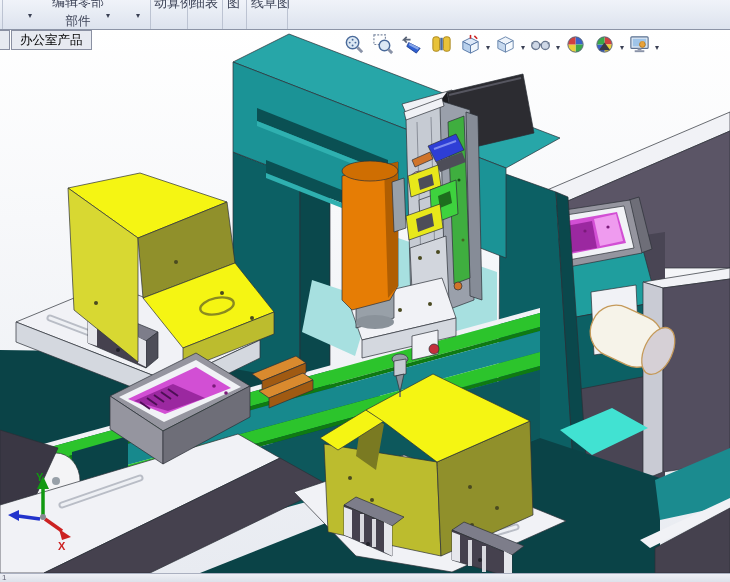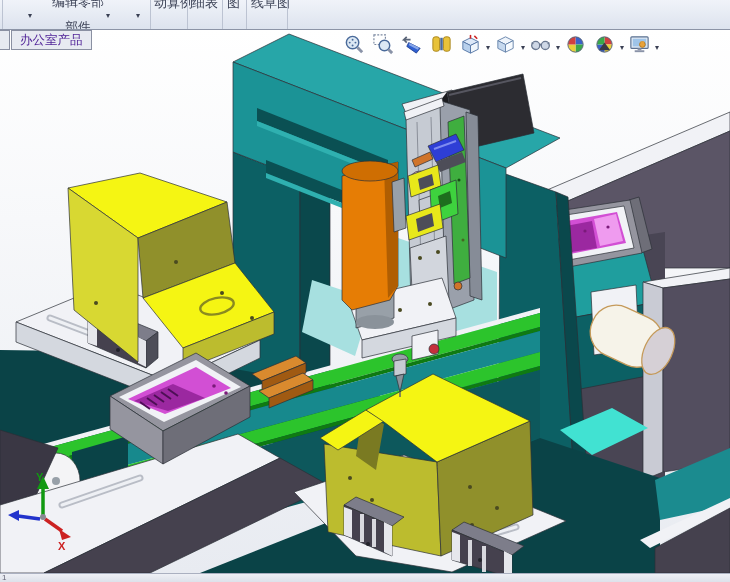--- a/index.html
+++ b/index.html
@@ -6,26 +6,26 @@
   .app{position:relative;width:730px;height:582px;overflow:hidden;
        font-family:"Liberation Sans","DejaVu Sans",sans-serif;background:#fff;}
   svg text{font-family:"Liberation Sans","DejaVu Sans",sans-serif;}
   
   .toolbar{position:absolute;left:0;top:0;width:730px;height:29px;overflow:hidden;
            background:linear-gradient(#f0f3f9,#dde3ee);border-bottom:1px solid #8c94a6;z-index:30;}
   .tb-sep{position:absolute;top:0;width:1px;height:29px;background:#bcc3d2;}
   .tb-caret{position:absolute;top:12px;font-size:8px;color:#3a4054;line-height:1;cursor:default;}
   .tb-btn{position:absolute;top:0;height:36px;text-align:center;color:#3f4559;}
   .tb-btn .clip-top{display:block;margin-top:-7px;font-size:13px;white-space:nowrap;}
-  .tb-btn .line2{display:block;margin-top:8px;font-size:12.5px;white-space:nowrap;}
+  .tb-btn .line2{display:block;margin-top:2px;font-size:12.5px;white-space:nowrap;}
   .tb-label{position:absolute;top:-6px;font-size:13px;color:#3f4559;white-space:nowrap;}
   
   .tab-stub{position:absolute;left:-4px;top:30px;width:12px;height:18px;border:1px solid #8a90a2;background:#e7eaf1;z-index:30;}
   .cm-tab{position:absolute;left:11px;top:30px;height:16px;padding:1px 8px 1px 8px;border:1px solid #8a90a2;
-          background:#e7eaf1;font-size:12.5px;color:#4c1d95;z-index:30;white-space:nowrap;}
+          background:#e7eaf1;font-size:12.5px;color:#000000;z-index:30;white-space:nowrap;}
   
   .hud{position:absolute;left:340px;top:33px;display:flex;align-items:center;z-index:25;}
   .hud-btn{display:flex;align-items:center;margin:0 3px;cursor:default;}
   .hud-caret{font-size:8px;color:#3a4054;margin:6px 1px 0 1px;line-height:1;}
   
   .statusbar{position:absolute;left:0;bottom:0;width:730px;height:9px;background:linear-gradient(#eef0f5,#dde1ea);
              border-top:1px solid #aab0c0;z-index:30;font-size:8px;color:#667;line-height:8px;padding-left:2px;box-sizing:border-box;}
   
   .scene{position:absolute;left:0;top:0;z-index:1;}
   .p{stroke:#2b2f36;stroke-width:.7;stroke-linejoin:round;}

